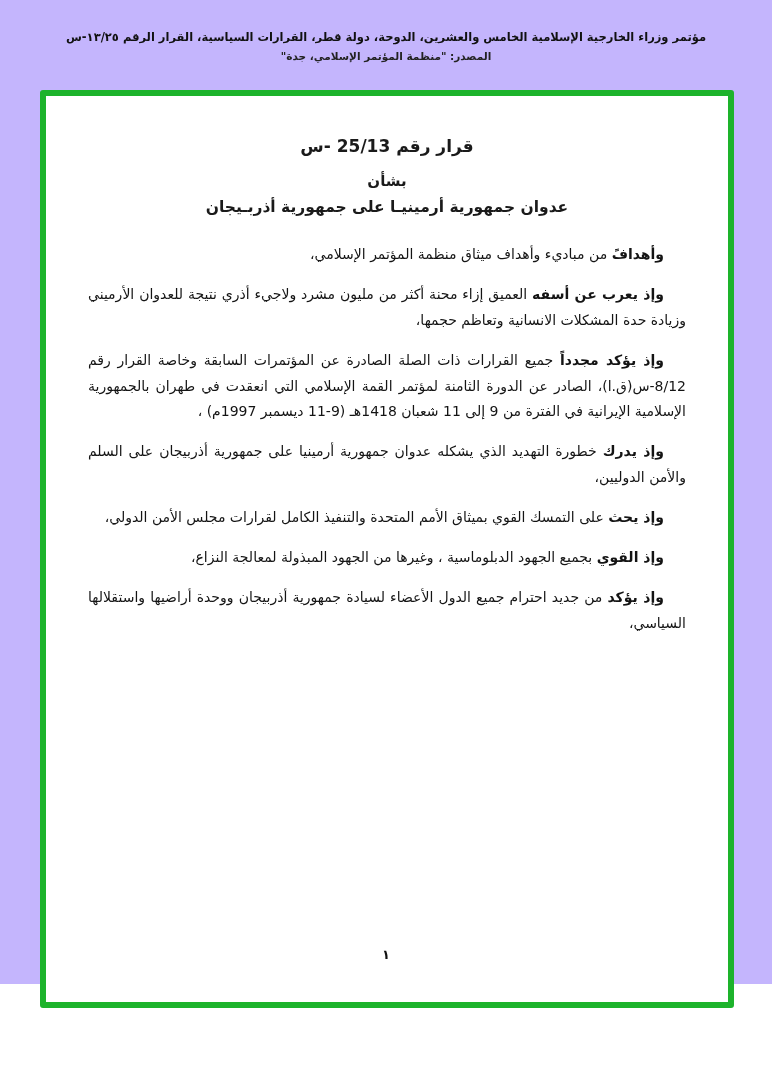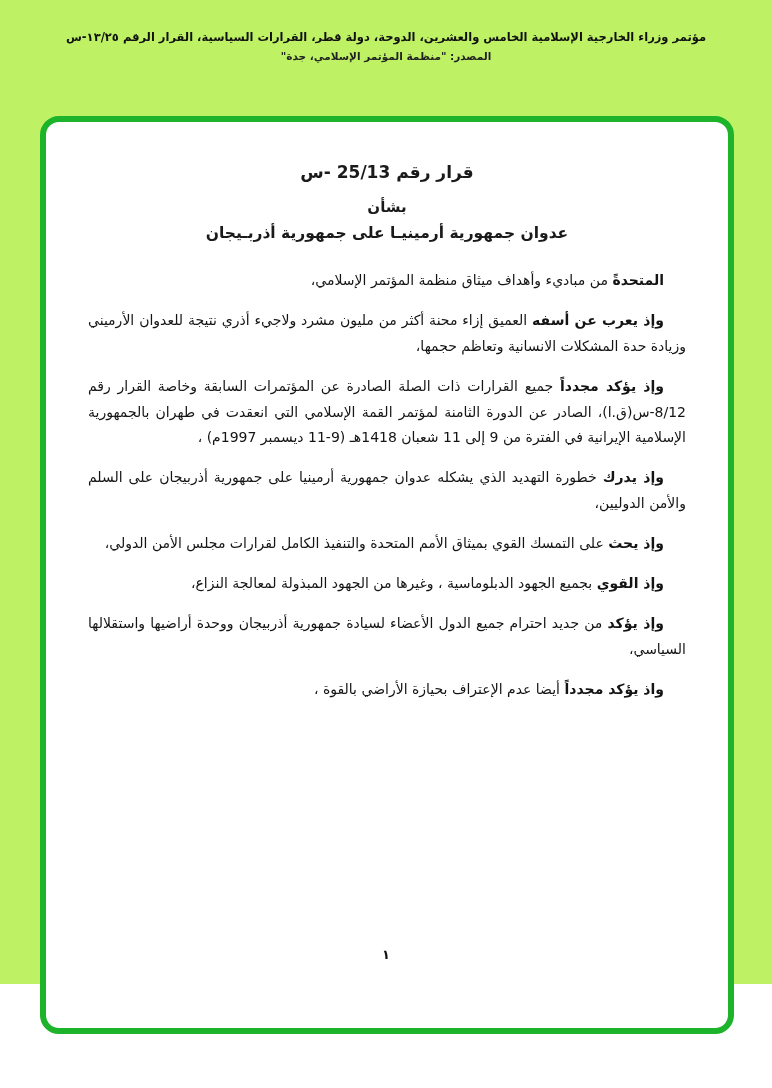--- a/index.html
+++ b/index.html
@@ -8,21 +8,21 @@
     height: 1088px;
     background: #ffffff;
     font-family: "DejaVu Sans", sans-serif;
     color: #1a1a1a;
     overflow: hidden;
   }
   .page {
     position: relative;
     width: 772px;
     height: 984px;
-    background: #bef264;
+    background: #c4b5fd;
     padding-left: 20px;
   }
   .doc-header {
     position: absolute;
     top: 30px;
     left: 0;
     width: 100%;
     text-align: center;
     direction: rtl;
   }
@@ -34,25 +34,25 @@
     margin-bottom: 6px;
   }
   .doc-header .line2 {
     font-size: 10.5px;
     font-weight: bold;
     color: #222;
   }
   .green-frame {
     position: absolute;
     left: 40px;
-    top: 116px;
+    top: 90px;
     width: 694px;
     height: 918px;
     border: 6px solid #1db32b;
-    border-radius: 19px;
+    border-radius: 3px;
     background: #ffffff;
   }
   .frame-content {
     position: absolute;
     top: 40px;
     right: 42px;
     left: 42px;
     direction: rtl;
   }
   .title-block { text-align: center; }
@@ -104,28 +104,27 @@
   <div class="green-frame">
     <div class="frame-content">
 
       <div class="title-block">
         <div class="res-number">قرار رقم 25/13 -س</div>
         <div class="res-about">بشأن</div>
         <div class="res-subject">عدوان جمهورية أرمينيـا على جمهورية أذربـيجان</div>
       </div>
 
       <div class="body-text">
-        <p class="para"><strong>المتحدةً</strong><span> من مباديء وأهداف ميثاق منظمة المؤتمر الإسلامي،</span></p>
+        <p class="para"><strong>وأهدافً</strong><span> من مباديء وأهداف ميثاق منظمة المؤتمر الإسلامي،</span></p>
         <p class="para"><strong>وإذ يعرب عن أسفه</strong><span> العميق إزاء محنة أكثر من مليون مشرد ولاجيء أذري نتيجة للعدوان الأرميني وزيادة حدة المشكلات الانسانية وتعاظم حجمها،</span></p>
         <p class="para"><strong>وإذ يؤكد مجدداً</strong><span> جميع القرارات ذات الصلة الصادرة عن المؤتمرات السابقة وخاصة القرار رقم 8/12-س(ق.ا)، الصادر عن الدورة الثامنة لمؤتمر القمة الإسلامي التي انعقدت في طهران بالجمهورية الإسلامية الإيرانية في الفترة من 9 إلى 11 شعبان 1418هـ (9-11 ديسمبر 1997م) ،</span></p>
         <p class="para"><strong>وإذ يدرك</strong><span> خطورة التهديد الذي يشكله عدوان جمهورية أرمينيا على جمهورية أذربيجان على السلم والأمن الدوليين،</span></p>
         <p class="para"><strong>وإذ يحث</strong><span> على التمسك القوي بميثاق الأمم المتحدة والتنفيذ الكامل لقرارات مجلس الأمن الدولي،</span></p>
         <p class="para"><strong>وإذ القوي</strong><span> بجميع الجهود الدبلوماسية ، وغيرها من الجهود المبذولة لمعالجة النزاع،</span></p>
         <p class="para"><strong>وإذ يؤكد</strong><span> من جديد احترام جميع الدول الأعضاء لسيادة جمهورية أذربيجان ووحدة أراضيها واستقلالها السياسي،</span></p>
-        <p class="para"><strong>واذ يؤكد مجدداً</strong><span> أيضا عدم الإعتراف بحيازة الأراضي بالقوة ،</span></p>
       </div>
 
     </div>
   </div>
 
   <div class="page-number">١</div>
 
 </div>
 
 </body></html>

